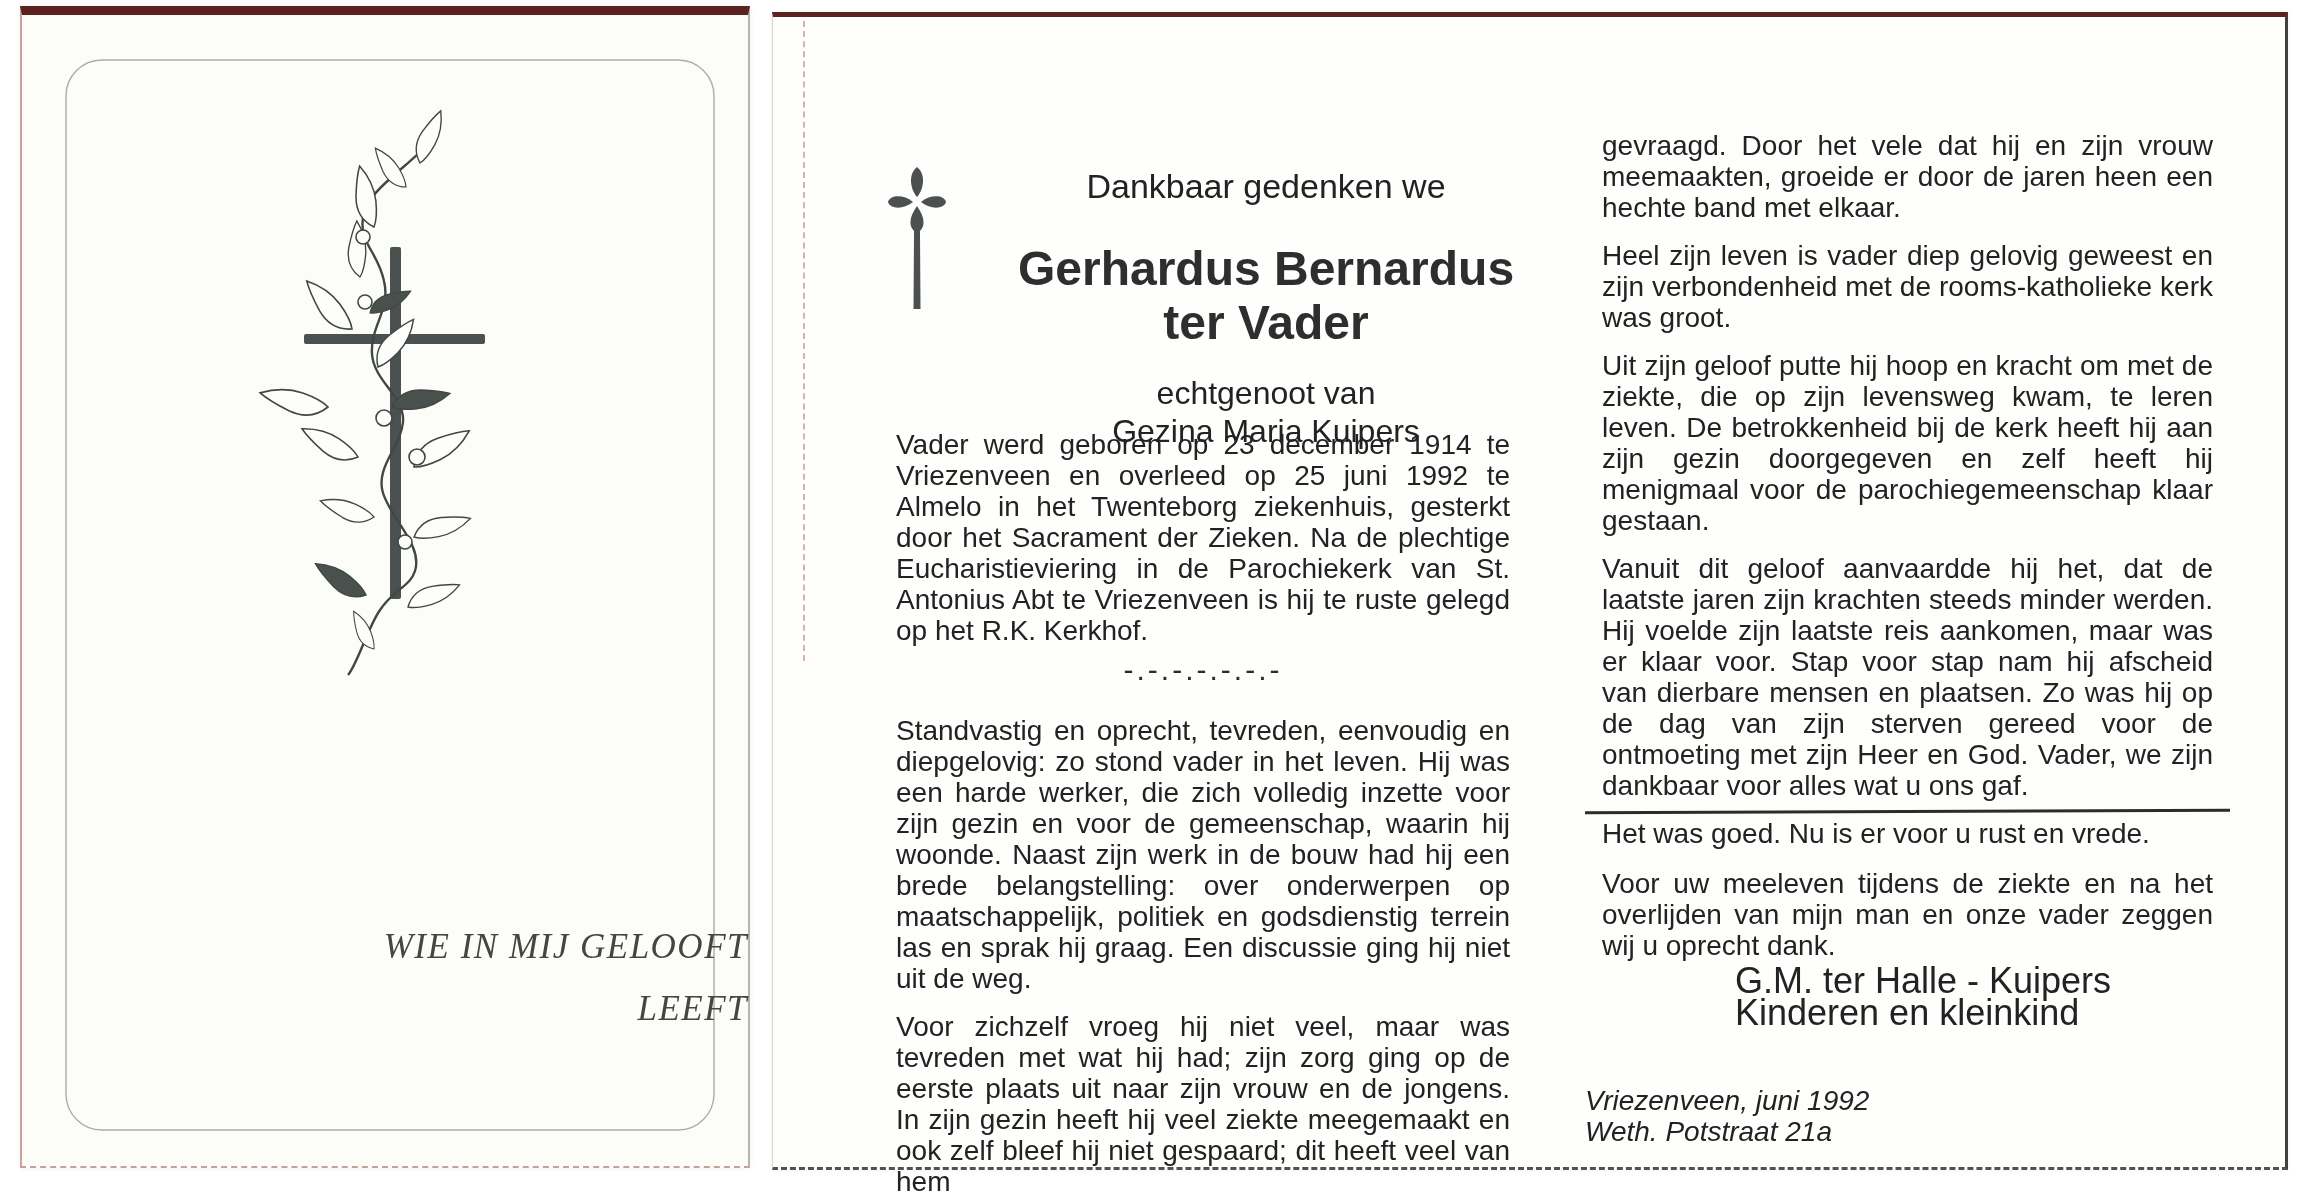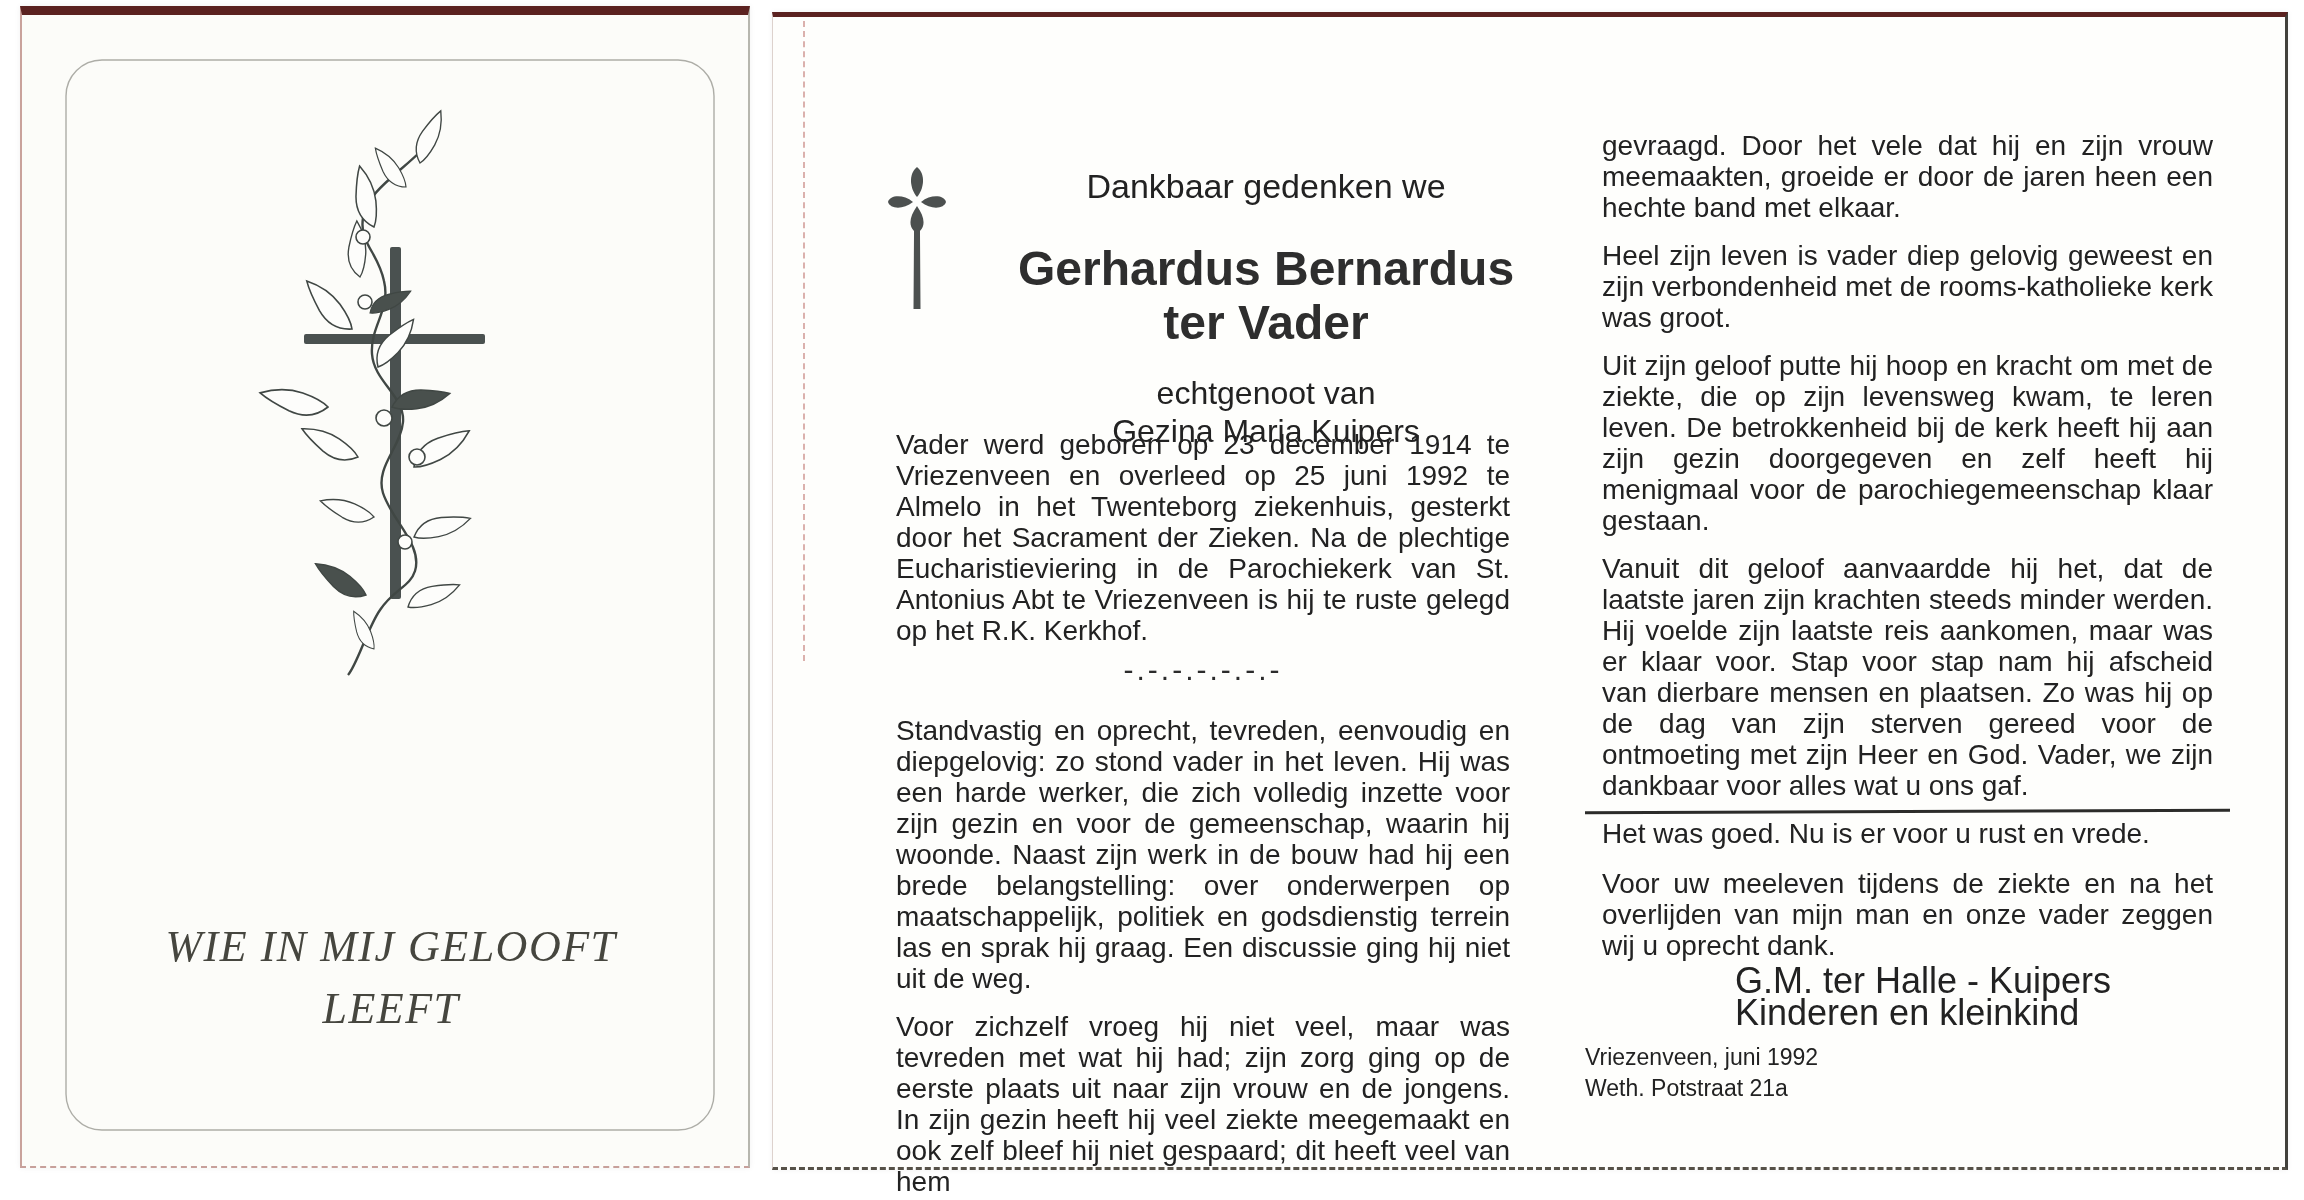--- a/index.html
+++ b/index.html
@@ -16,24 +16,24 @@
     background:#fcfcf9;
     border-top:9px solid var(--edge-maroon,#5b2220);
     border-left:2px solid #c9a29c;
     border-right:2px solid #b6b6ae;
     border-bottom:2px dashed #c7a09b;
     box-shadow:0 0 6px rgba(0,0,0,0.06);
   }
   #left-card svg{position:absolute;left:0;top:0;}
   .epitaph{
     position:absolute;left:0;right:0;top:901px;padding-left:12px;
-    text-align:center;
+    text-align:right;
     font-family:"Liberation Serif", serif;
     font-style:italic;
-    font-size:44px;line-height:62px;letter-spacing:1.5px;
+    font-size:35px;line-height:62px;letter-spacing:1.5px;
     color:var(--epitaph,#46463f);
   }
   
   #right-card{
     left:772px;top:12px;width:1516px;height:1158px;
     background:#fefefc;
     border-top:5px solid var(--edge-maroon,#5b2220);
     border-right:3px solid #42413c;
     border-bottom:3px dashed #575249;
     border-left:1px solid #ddd2cd;
@@ -59,21 +59,21 @@
     font-size:30px;letter-spacing:3px;position:absolute;color:#2b2b2b;
   }
   #mid-body{left:106px;top:681px;width:648px;}
   #right-col{left:812px;top:96px;width:645px;}
   #rc-rule{
     position:absolute;left:812px;top:793px;width:645px;height:3px;
     background:var(--rule,#2c2c2a);transform:rotate(-0.2deg);
   }
   #rc-thanks{left:812px;top:834px;width:645px;}
   #rc-signature{position:absolute;left:962px;top:948px;font-size:36px;line-height:32px;}
-  #rc-place{position:absolute;left:812px;top:1025px;font-size:23px;line-height:31px;}
+  #rc-place{position:absolute;left:812px;top:1068px;font-size:28px;line-height:31px;font-style:italic;}
 </style>
 </head>
 <body>
 
 <div class="card" id="left-card">
   <svg width="726" height="1151" viewBox="0 0 726 1151">
     <defs>
       <path id="leaf" d="M0 0 Q14 -16 36 -10 Q56 -4 66 2 Q46 12 26 9 Q8 6 0 0 Z"></path>
     </defs>
 

